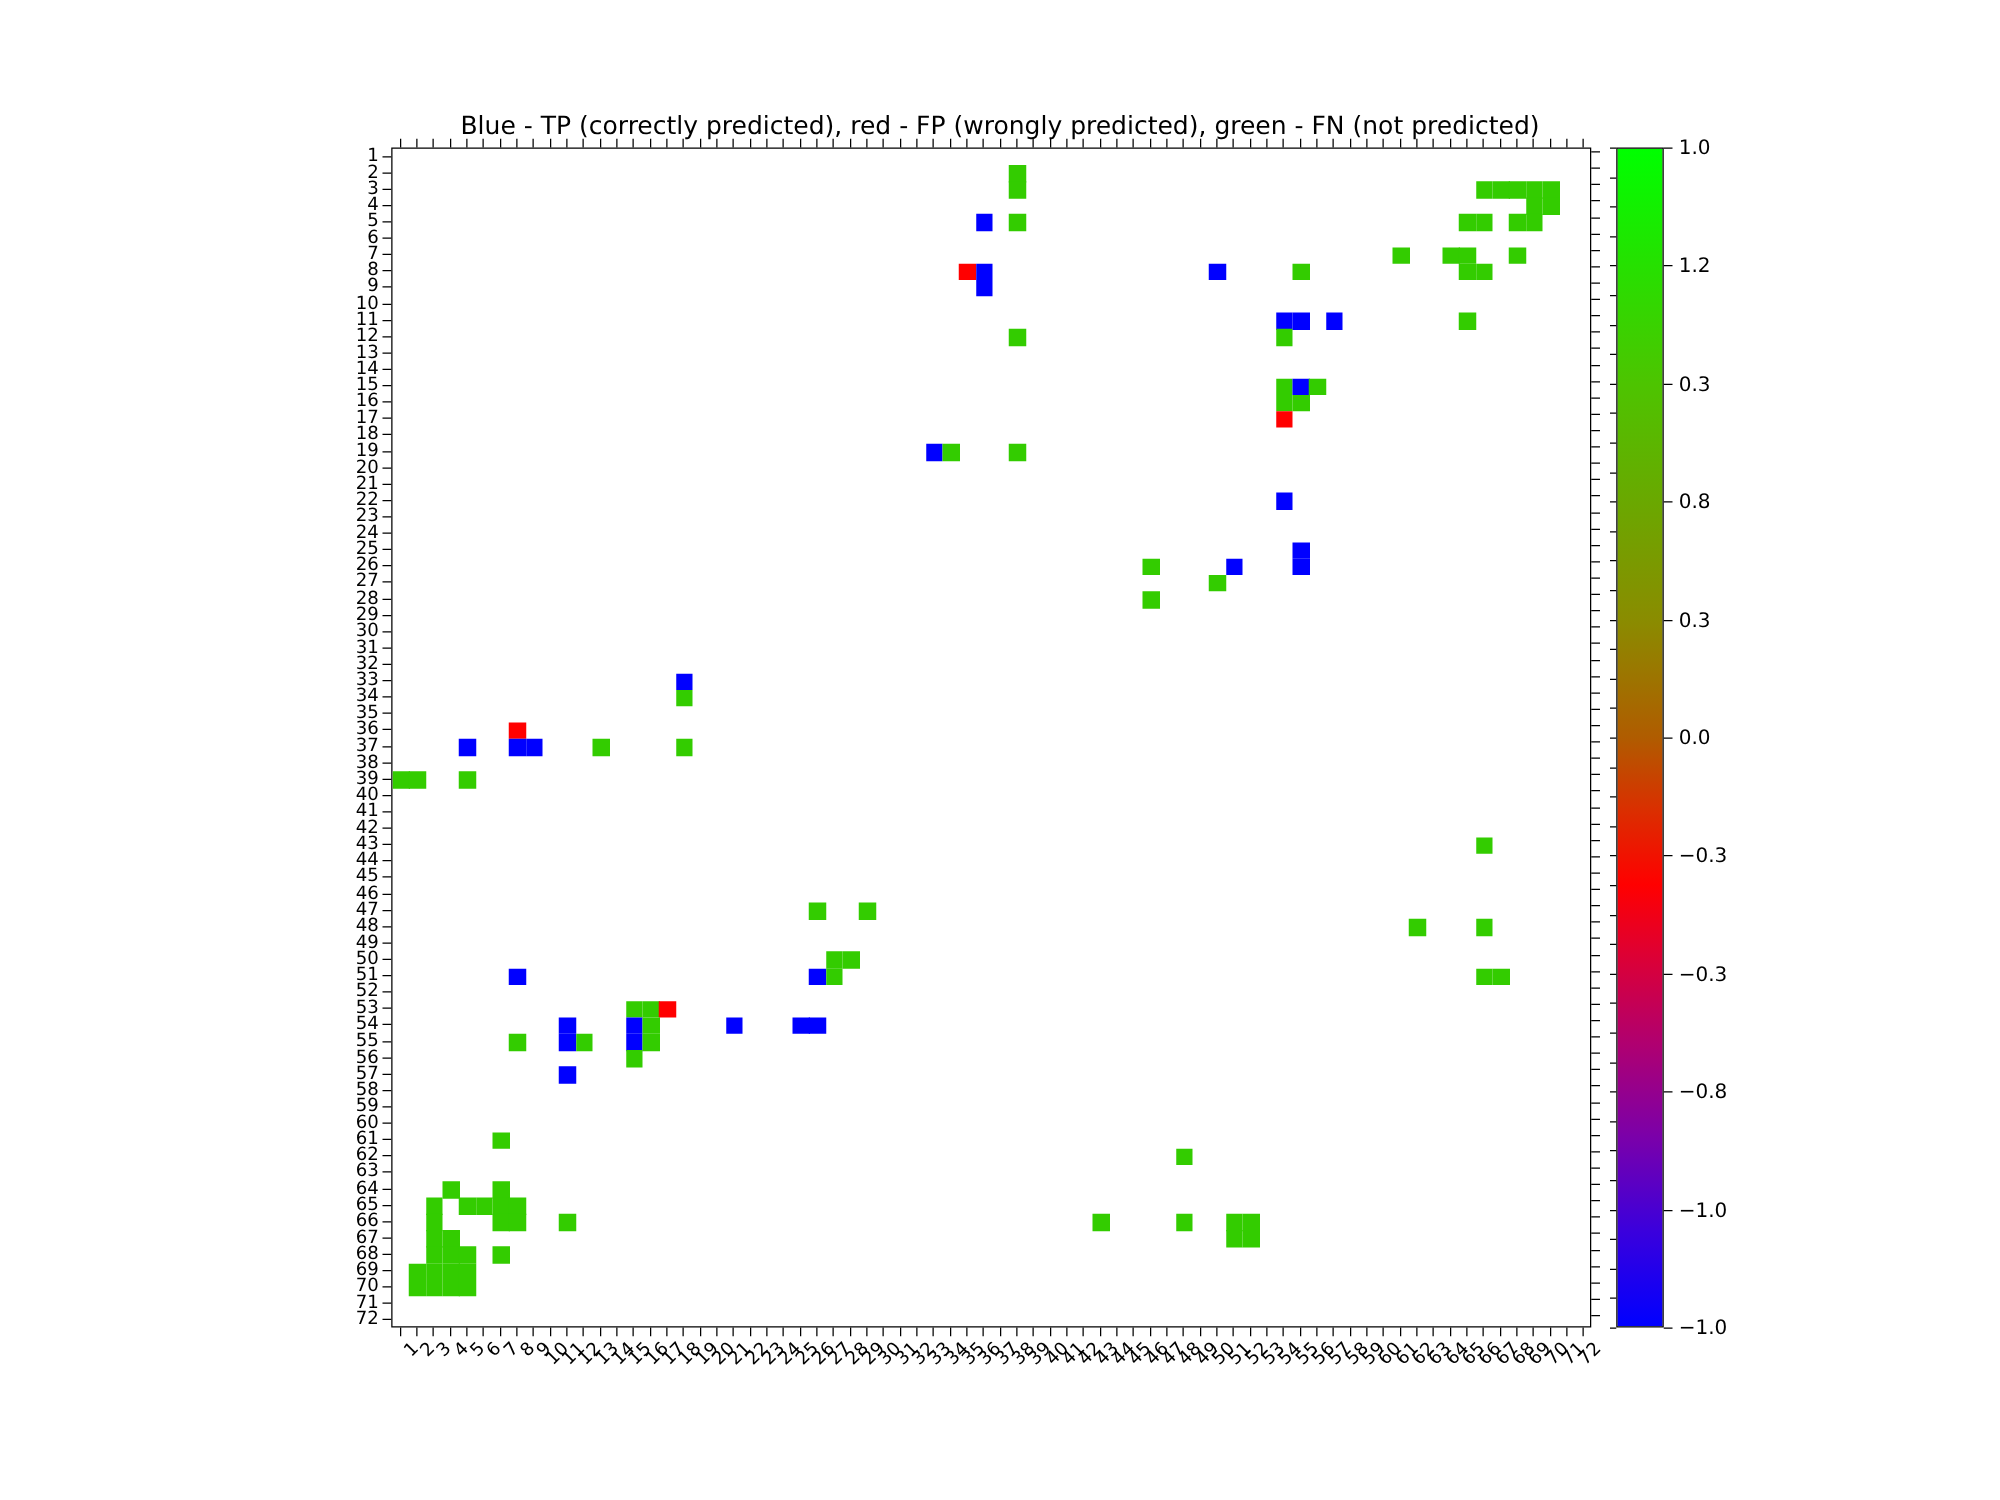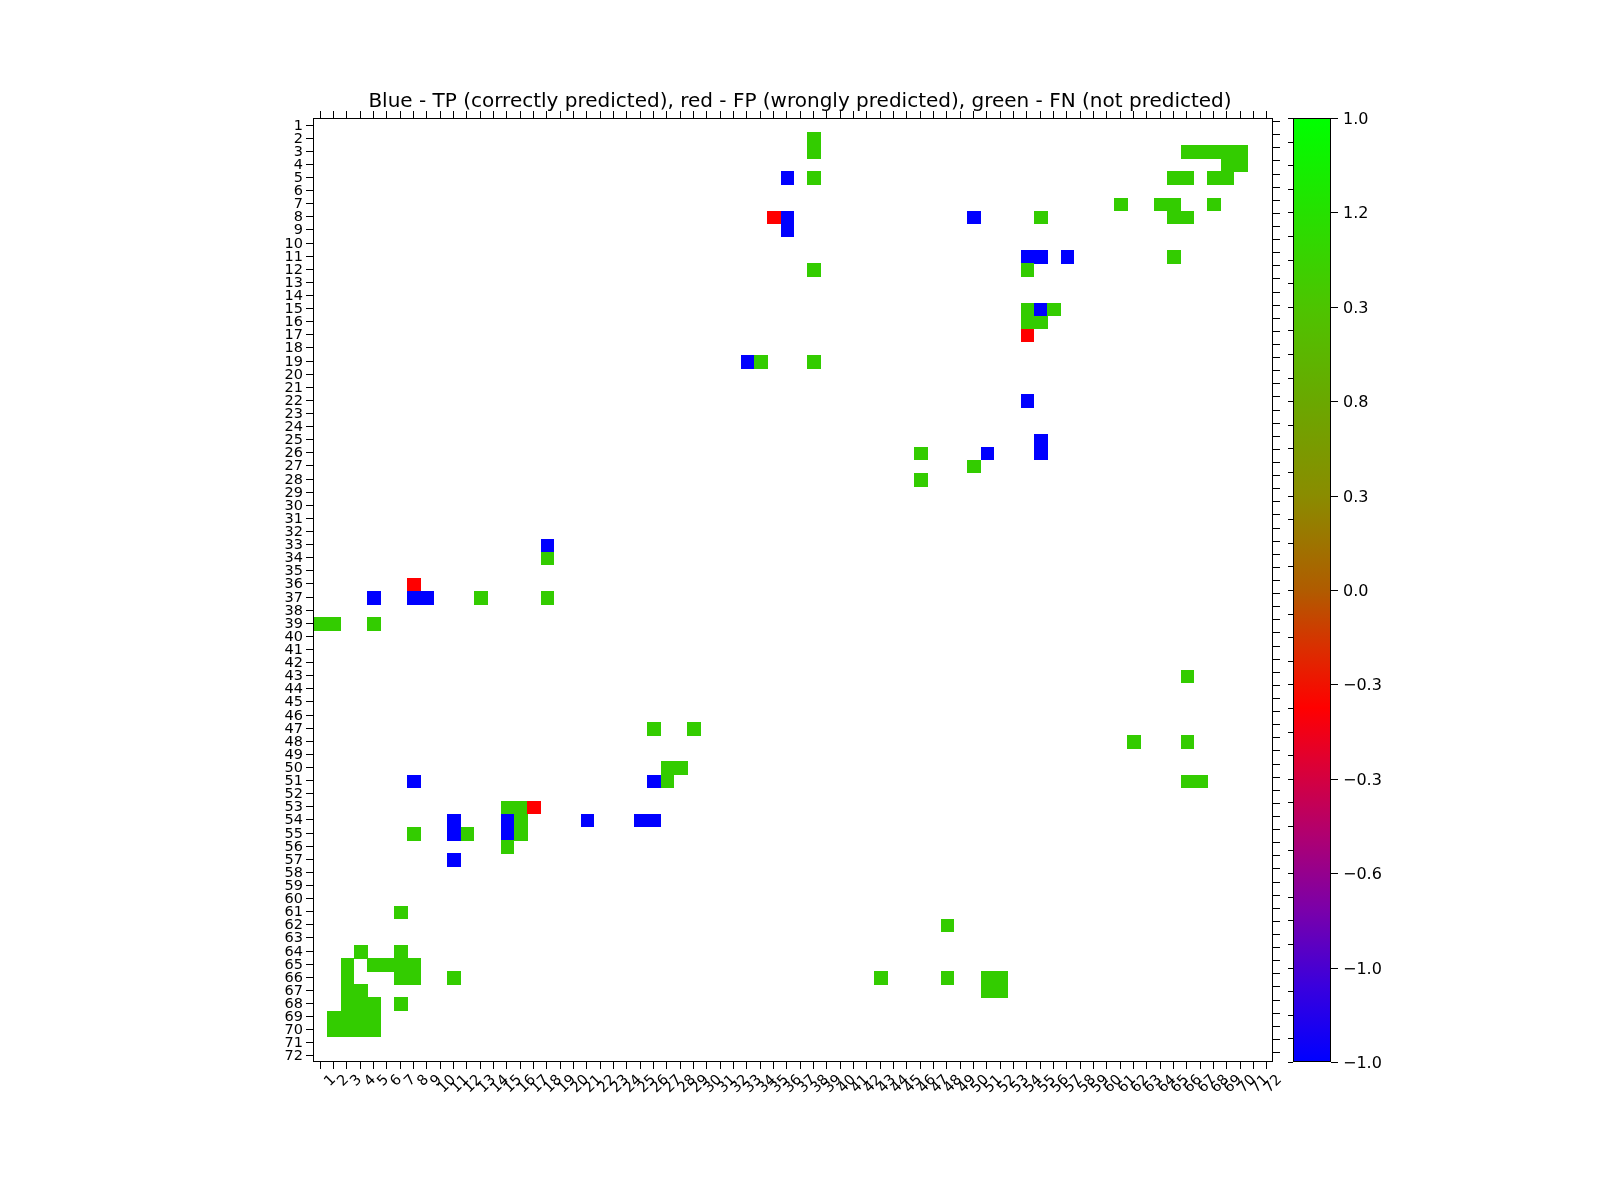--- a/index.html
+++ b/index.html
@@ -790,17 +790,17 @@
     </div>
   <div id="cb-labels">
       <div class="cb-label" style="top: 0px;">1.0</div>
       <div class="cb-label" style="top: 94.4px;">1.2</div>
       <div class="cb-label" style="top: 188.8px;">0.3</div>
       <div class="cb-label" style="top: 283.2px;">0.8</div>
       <div class="cb-label" style="top: 377.6px;">0.3</div>
       <div class="cb-label" style="top: 472px;">0.0</div>
       <div class="cb-label" style="top: 566.4px;">−0.3</div>
       <div class="cb-label" style="top: 660.8px;">−0.3</div>
-      <div class="cb-label" style="top: 755.2px;">−0.6</div>
+      <div class="cb-label" style="top: 755.2px;">−0.8</div>
       <div class="cb-label" style="top: 849.6px;">−1.0</div>
       <div class="cb-label" style="top: 944px;">−1.0</div>
     </div>
 </div>
 
 </body></html>

